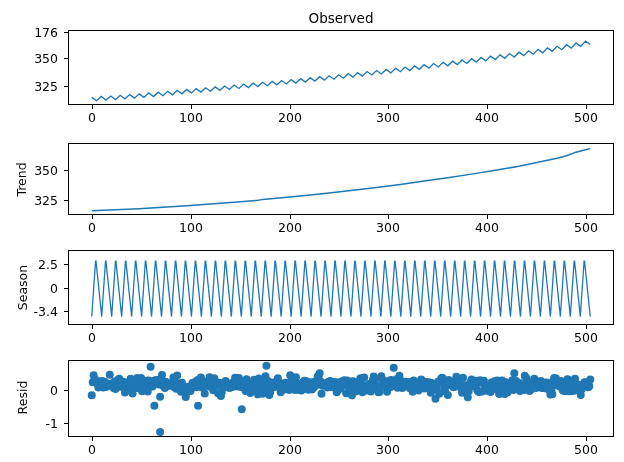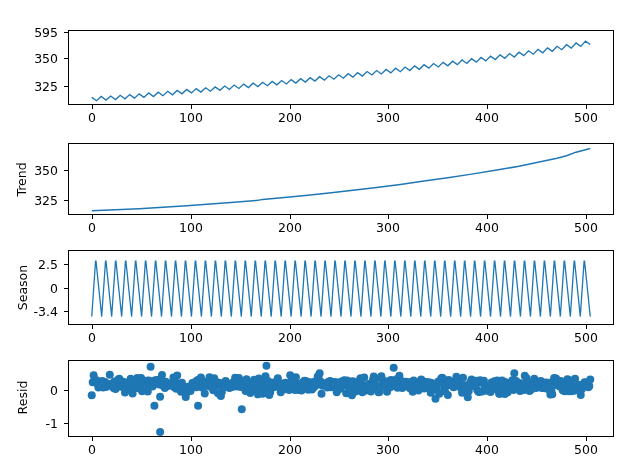--- a/index.html
+++ b/index.html
@@ -17,29 +17,30 @@
   .ylabel{position:absolute;font-size:12.5px;color:#000;white-space:nowrap;
     transform-origin:center center;}
   .tickmark-y{position:absolute;height:1.1px;background:#000;width:3.6px;}
   .tickmark-x{position:absolute;width:1.1px;background:#000;height:3.6px;}
 </style>
 </head>
 <body>
 
 <div id="figure">
 
+  <div class="fig-title" style="left:68px;top:10px;width:546px;">Observed</div>
 
   <div class="panel" style="left:68px;top:30px;width:546px;height:75px;">
     <div class="axes-frame"></div>
     <svg class="plot-svg" viewBox="0 0 546 75" preserveAspectRatio="none">
       <polyline id="obs-line" fill="none" stroke="#1f77b4" stroke-width="1.35" vector-effect="non-scaling-stroke" points="23.74,67.39 28.49,70.71 33.23,66.43 37.98,70.07 42.73,66.00 47.48,69.54 52.23,65.25 56.97,68.79 61.72,64.61 66.47,68.14 71.22,63.86 75.97,67.39 80.71,63.00 85.46,66.54 90.21,62.14 94.96,65.68 99.70,61.29 104.45,64.82 109.20,60.43 113.95,63.86 118.70,59.46 123.44,62.89 128.19,58.61 132.94,62.04 137.69,57.75 142.43,61.18 147.18,56.89 151.93,60.32 156.68,56.04 161.43,59.46 166.17,55.07 170.92,58.50 175.67,54.11 180.42,57.54 185.17,53.14 189.91,56.57 194.66,52.29 199.41,55.71 204.16,51.43 208.90,54.86 213.65,50.57 218.40,54.00 223.15,49.61 227.90,53.04 232.64,48.64 237.39,52.07 242.14,47.68 246.89,51.11 251.63,46.71 256.38,50.14 261.13,45.75 265.88,49.18 270.63,44.79 275.37,48.21 280.12,43.71 284.87,47.14 289.62,42.64 294.37,46.07 299.11,41.57 303.86,45.00 308.61,40.50 313.36,43.93 318.10,39.43 322.85,42.86 327.60,38.25 332.35,41.68 337.10,37.07 341.84,40.50 346.59,35.89 351.34,39.32 356.09,34.71 360.83,38.14 365.58,33.54 370.33,36.96 375.08,32.36 379.83,35.79 384.57,31.18 389.32,34.61 394.07,30.00 398.82,33.43 403.57,28.71 408.31,32.14 413.06,27.43 417.81,30.86 422.56,26.14 427.30,29.57 432.05,24.86 436.80,28.29 441.55,23.57 446.30,27.00 451.04,22.18 455.79,25.61 460.54,20.79 465.29,24.21 470.03,19.39 474.78,22.82 479.53,17.89 484.28,21.32 489.03,16.29 493.77,19.71 498.52,14.68 503.27,18.11 508.02,12.96 512.77,16.39 517.51,11.14 522.26,14.57"></polyline>
     </svg>
   </div>
 
-  <div class="ytick-label" style="left:8px;top:32px;width:50px;">595</div>
+  <div class="ytick-label" style="left:8px;top:32px;width:50px;">176</div>
   <div class="ytick-label" style="left:8px;top:58px;width:50px;">350</div>
   <div class="ytick-label" style="left:8px;top:86px;width:50px;">325</div>
   <div class="tickmark-y" style="left:64px;top:32px;"></div>
   <div class="tickmark-y" style="left:64px;top:58px;"></div>
   <div class="tickmark-y" style="left:64px;top:86px;"></div>
 
   <div class="tickmark-x" style="left:92px;top:105px;"></div>
   <div class="tickmark-x" style="left:191px;top:105px;"></div>
   <div class="tickmark-x" style="left:290px;top:105px;"></div>
   <div class="tickmark-x" style="left:388px;top:105px;"></div>

